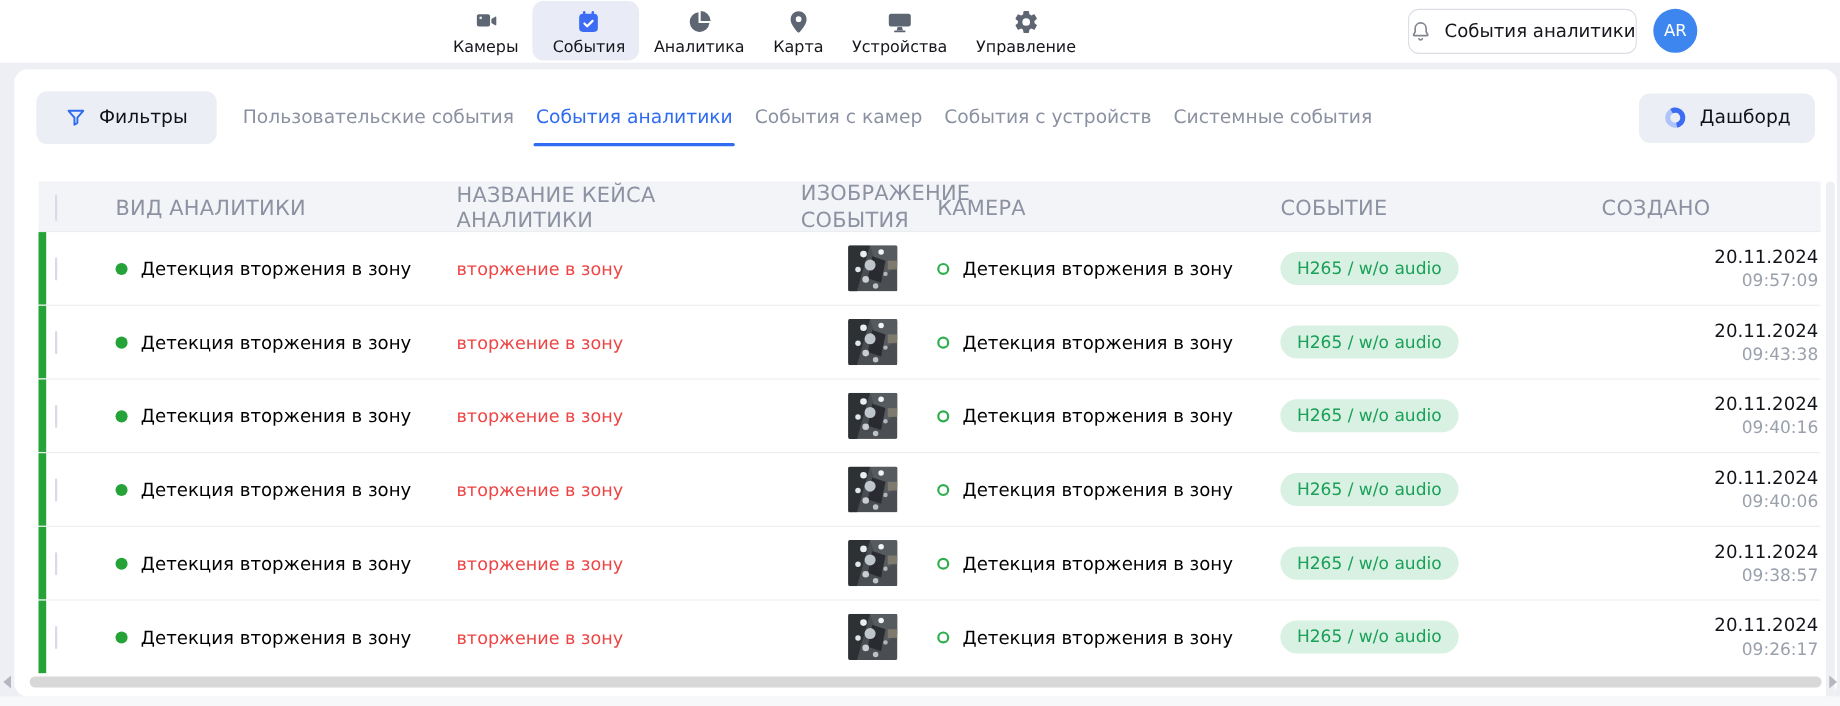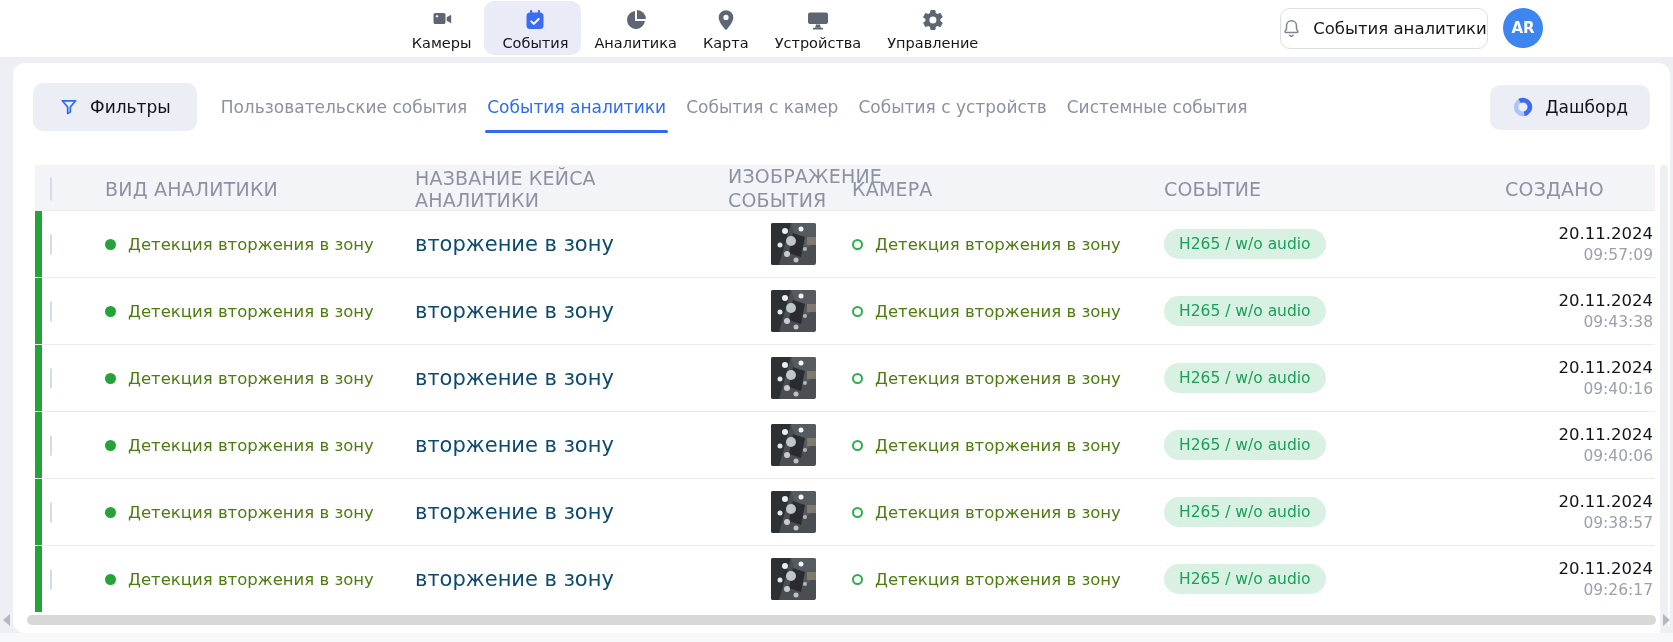--- a/index.html
+++ b/index.html
@@ -17,21 +17,21 @@
   .nav-item.active { background:#e9ecf6;padding-left:18px; }
   .nav-icon { width:24px; height:24px; color:#5f6673; }
   .nav-item.active .nav-icon { color:#3c6cf3; }
   .nav-label { font-size:14.5px; color:#14161c; margin-top:3px; white-space:nowrap; }
   .notif-btn { position:absolute; top:8px; right:185px; height:41px; width:208px;
                background:#fff; border:1px solid #dbdee4; border-radius:10px;
                display:flex; align-items:center; justify-content:center; gap:11px;
                font-size:16.5px; color:#14161c; cursor:pointer; }
   .bell { width:21px; height:21px; color:#80858f; }
   .avatar { position:absolute; top:8px; right:130px; width:40px; height:40px; border-radius:50%;
-            background:#3d86f0; color:#fff; font-size:15px; font-weight:bold;
+            background:#3d86f0; color:#fff; font-size:15px; font-weight:normal;
             display:flex; align-items:center; justify-content:center; cursor:pointer; }
   
   .card { position:absolute; left:13px; top:63px; width:1657px; height:570px;
           background:#fff; border-radius:12px; }
   .toolbar { display:flex; align-items:center; height:48px; margin:20px 20px 0 20px; }
   .filters-btn { display:flex; align-items:center; gap:11px; height:48px; padding:0 26px;
                  background:#eceef5; border-radius:10px; font-size:17px; color:#101218; cursor:pointer; }
   .funnel { width:20px; height:20px; color:#2f6bf0; }
   .tabs { display:flex; gap:20px; margin-left:24px; font-size:17px; color:#8b91a1; }
   .tab { cursor:pointer; white-space:nowrap; }
@@ -41,29 +41,29 @@
   .dashboard-btn { margin-left:auto; display:flex; align-items:center; gap:11px; height:45px;
                    padding:0 22px; background:#eceef5; border-radius:10px; font-size:17px;
                    color:#101218; cursor:pointer; }
   .donut { width:22px; height:22px; }
   
   .table { margin:34px 15px 0 22px; }
   .thead, .row { display:grid; grid-template-columns:70px 310px 305px 132px 312px 292px 199px;
                  align-items:center; }
   .thead { background:#f3f4f8; height:45px; font-size:19px; color:#8d92a2; letter-spacing:.2px; }
   .th-img { line-height:1.25; padding-left:8px; }
-  .th-created { text-align:center; padding-right:2px; }
+  .th-created { text-align:left; padding-right:2px; }
   .checkbox { width:22px; height:22px; border:1.5px solid #d7dbe4; border-radius:6px;
               background:#fff; margin-left:15px; cursor:pointer; }
   .row { height:67px; position:relative; border-top:1px solid #ebedf1; cursor:pointer; }
   .row-accent { position:absolute; left:0; top:0; bottom:0; width:7px; background:#25a338; }
-  .cell-type, .cell-event { display:flex; align-items:center; gap:12px; font-size:16.5px; color:#4d7c0f; white-space:nowrap; }
+  .cell-type, .cell-event { display:flex; align-items:center; gap:12px; font-size:16.5px; color:#000000; white-space:nowrap; }
   .dot { width:11px; height:11px; border-radius:50%; background:#25a338; flex:none; }
   .ring { width:11px; height:11px; border:2px solid #2fae4e; border-radius:50%; flex:none; background:#fff; }
-  .case-link { color:#0c4a6e; font-size:21px; text-decoration:none; white-space:nowrap; }
+  .case-link { color:#ef4444; font-size:16px; text-decoration:none; white-space:nowrap; }
   .thumb { display:block; width:45px; height:42px; margin-left:51px; border-radius:2px; overflow:hidden; }
   .badge { display:inline-block; background:#d8f1e2; color:#1aa058; font-size:15.5px;
            padding:6px 15px; border-radius:17px; white-space:nowrap; }
   .cell-created { text-align:right; padding-right:2px; }
   .created-date { font-size:16.5px; color:#12141a; }
   .created-time { font-size:15.5px; color:#9aa0ac; margin-top:3px; }
   
   .hscroll { position:absolute; left:14px; right:14px; top:552px; height:10px;
              background:#d8d8d8; border-radius:5px; cursor:pointer; }
   .vscroll { position:absolute; right:2px; top:102px; width:8px; height:511px;

